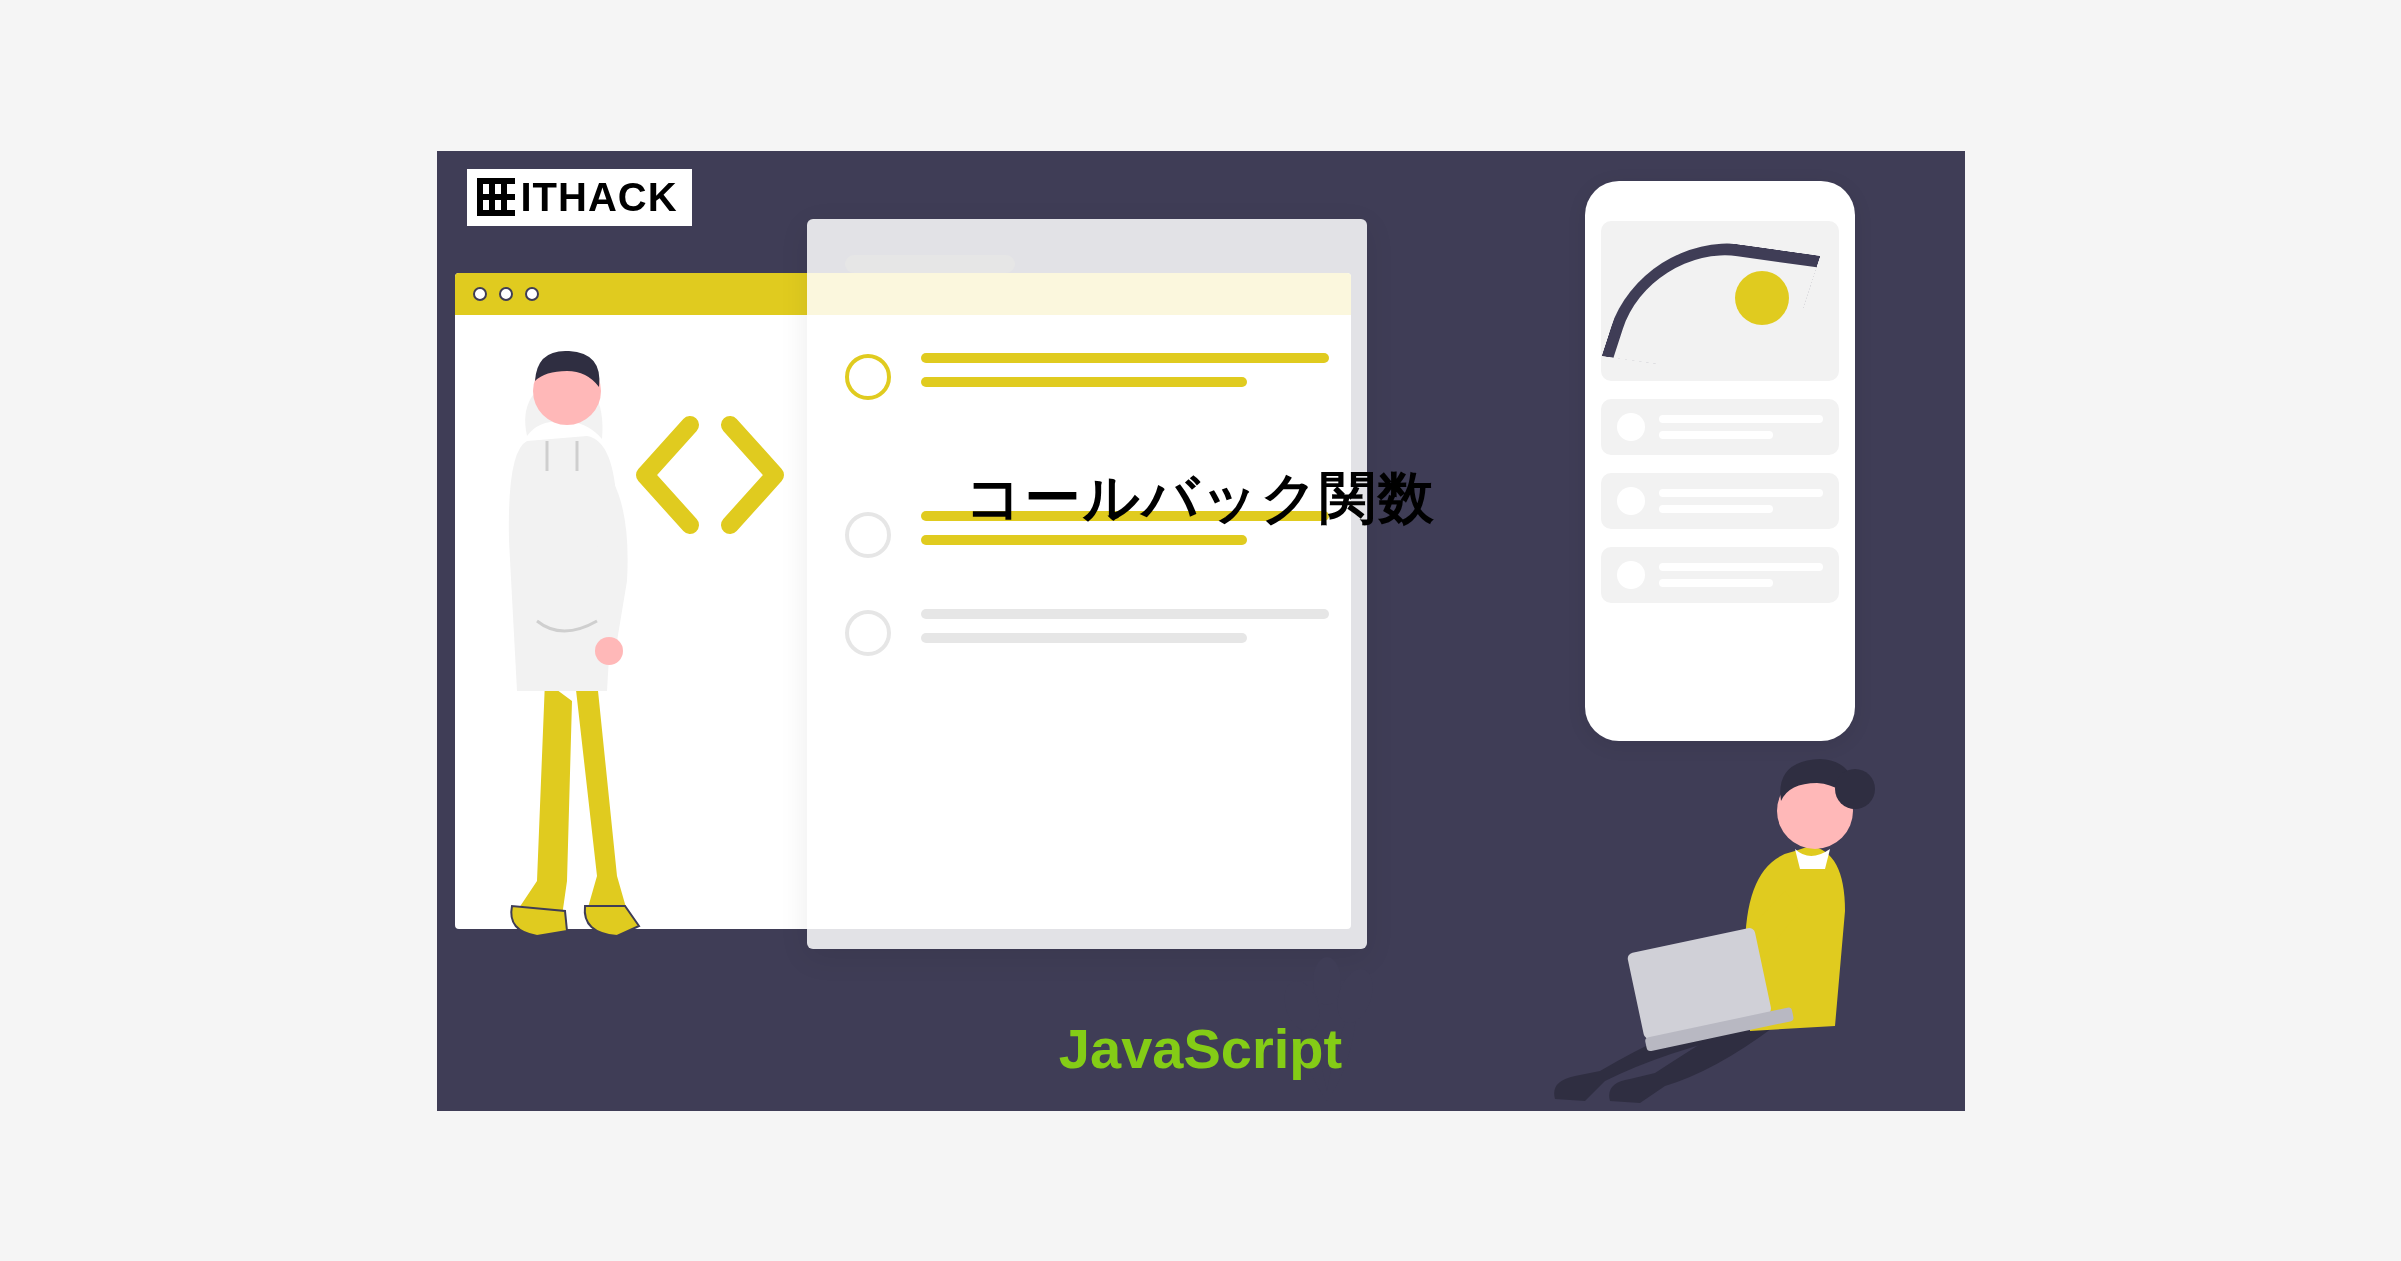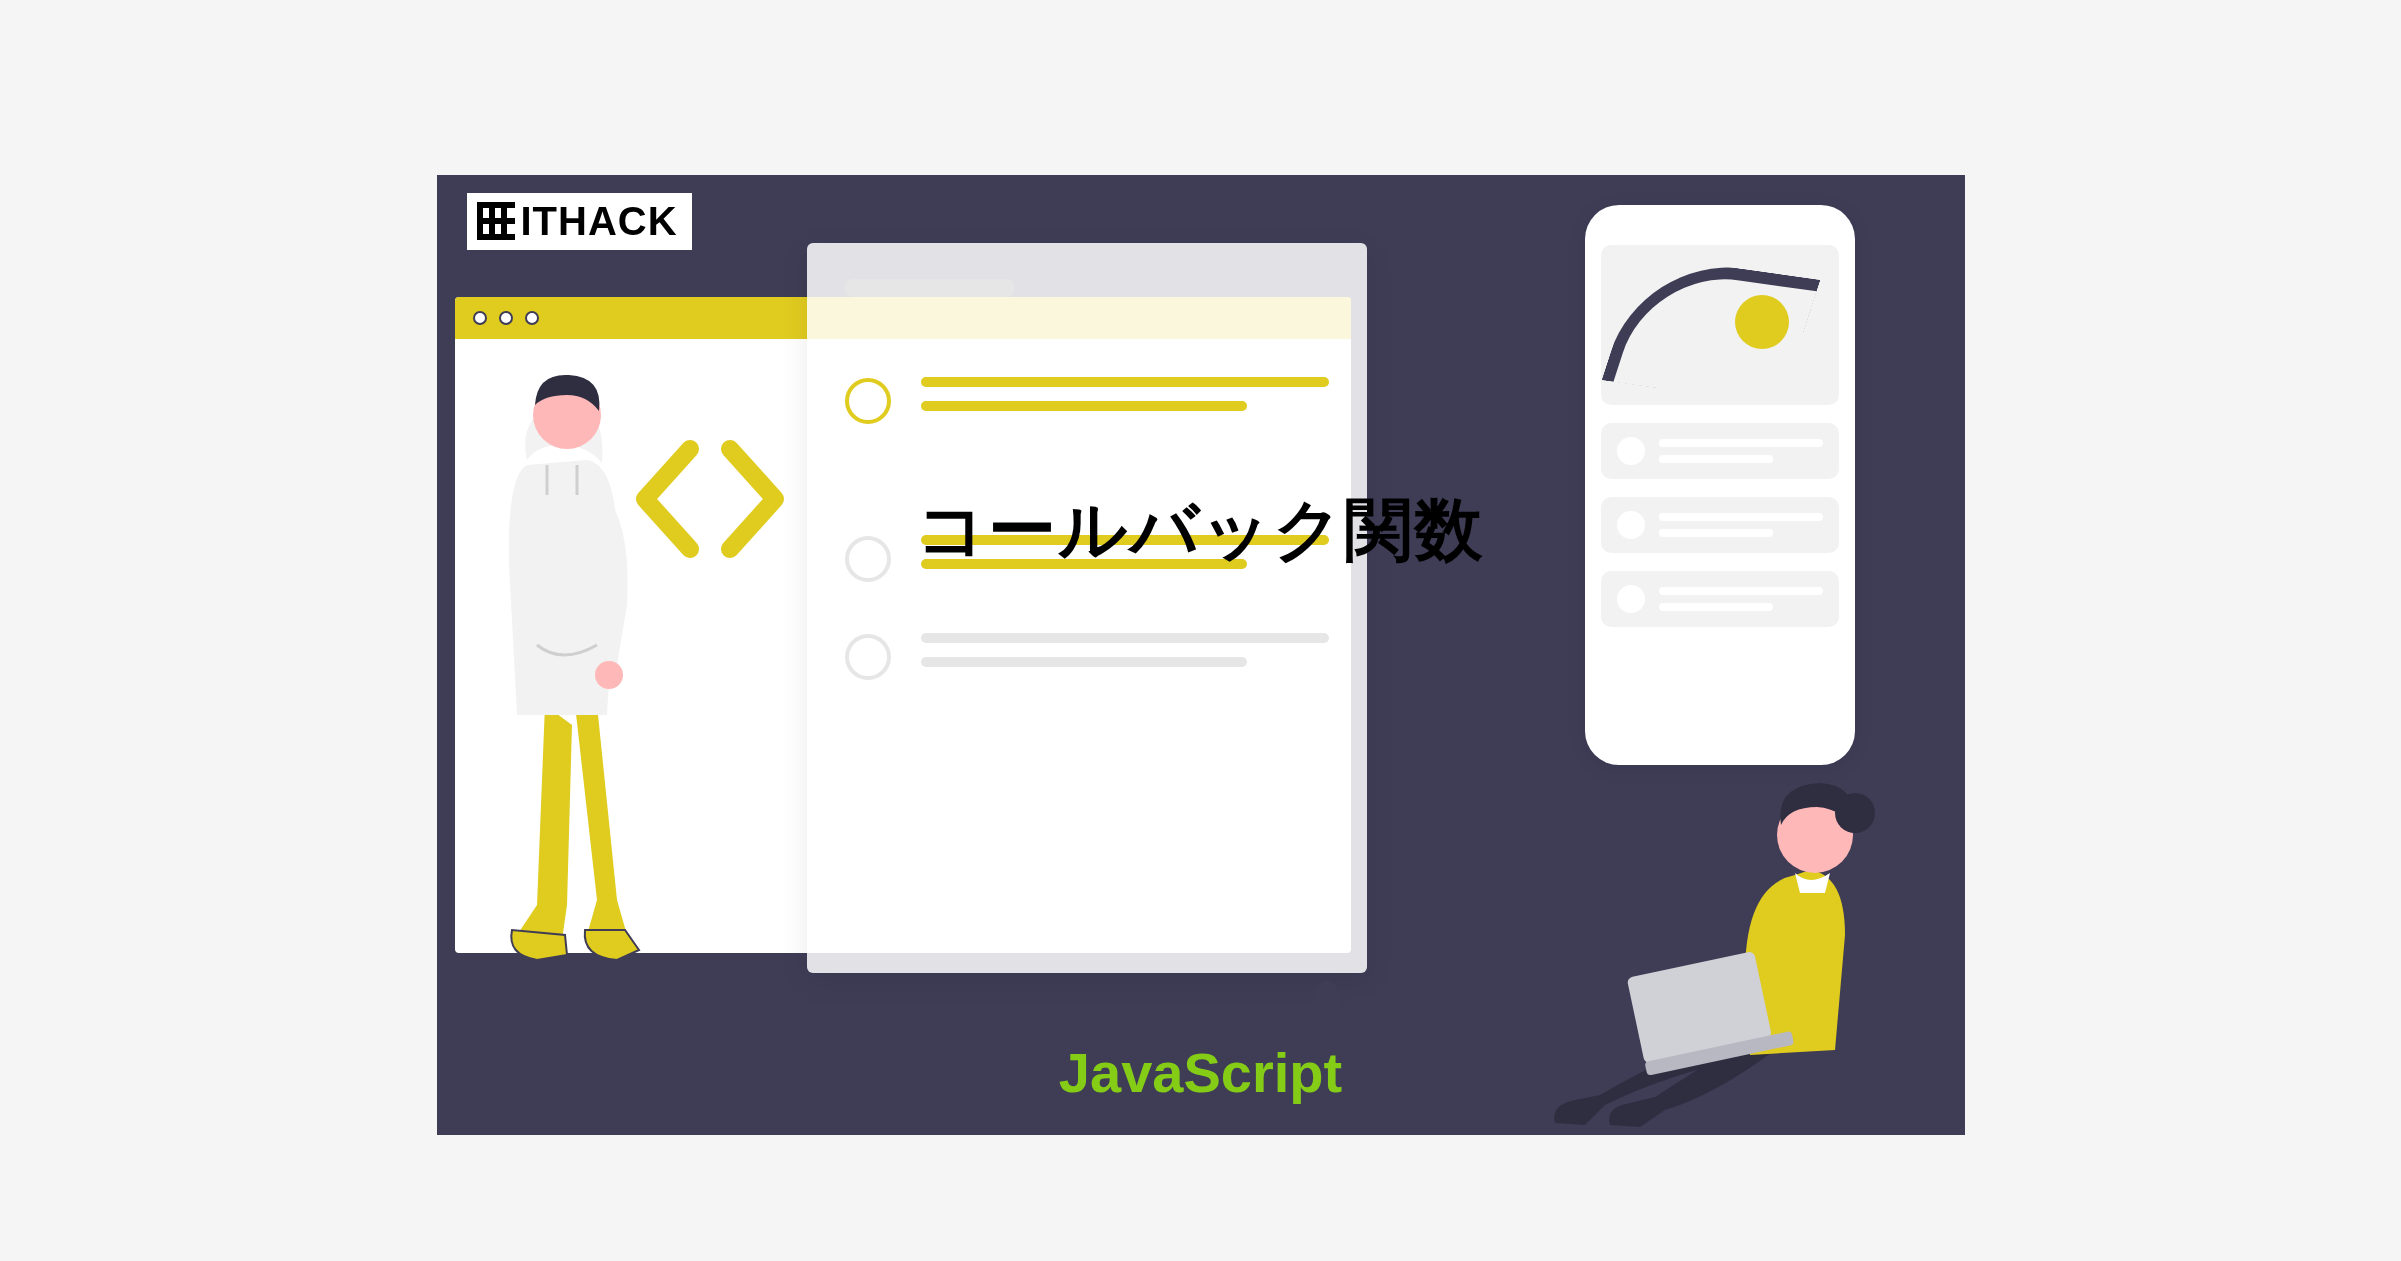--- a/index.html
+++ b/index.html
@@ -13,21 +13,20 @@
   }
   .canvas {
     position: absolute;
     left: 50%;
     top: 50%;
     transform: translate(-50%, -50%);
     width: 1528px;
     height: 960px;
     background: #3F3D56;
     overflow: hidden;
-    margin-top: 24px;
   }
 
   
   .logo {
     position: absolute;
     top: 18px;
     left: 30px;
     background: #fff;
     padding: 6px 14px 6px 10px;
     display: flex;
@@ -187,21 +186,21 @@
   .pi-lines { flex: 1; }
   .pi-line { height: 8px; background: #fff; border-radius: 4px; margin-bottom: 8px; }
   .pi-line:last-child { width: 70%; margin-bottom: 0; }
 
   
   .title {
     position: absolute;
     left: 50%;
     top: 310px;
     transform: translateX(-50%);
-    font-size: 68px;
+    font-size: 56px;
     font-weight: 700;
     color: #000;
     white-space: nowrap;
     letter-spacing: 2px;
   }
   .subtitle {
     position: absolute;
     left: 50%;
     bottom: 30px;
     transform: translateX(-50%);

